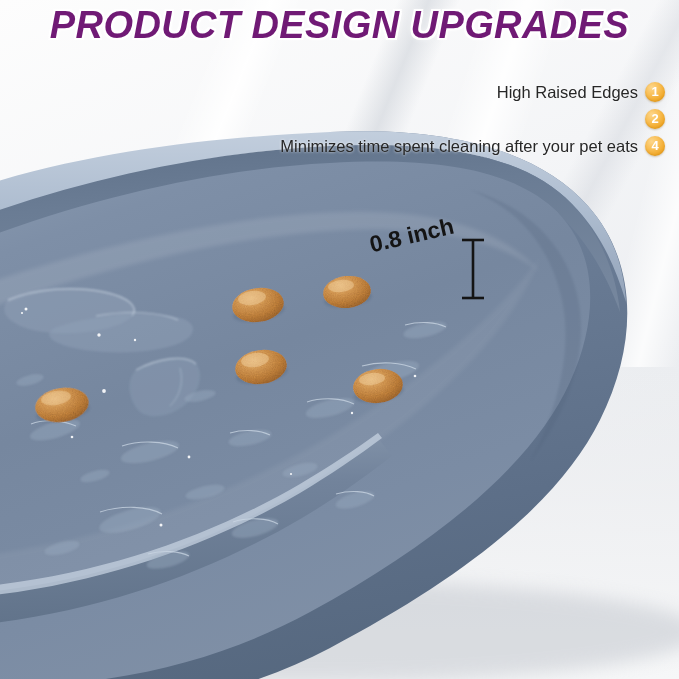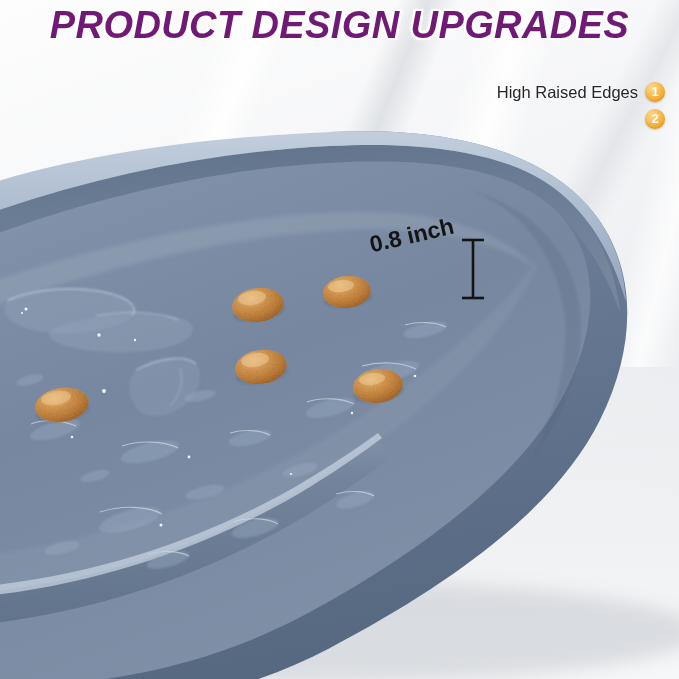--- a/index.html
+++ b/index.html
@@ -379,18 +379,22 @@
     <div class="bullet-row">
       <span class="bullet-text">High Raised Edges</span>
       <span class="badge">1</span>
     </div>
 
     <div class="bullet-row">
       <span class="badge">2</span>
     </div>
 
 
+    <div class="bullet-row">
+      <span class="bullet-text">Minimizes time spent cleaning after your pet eats</span>
+      <span class="badge">4</span>
+    </div>
 
   </div>
 
   <div class="dim-label">0.8 inch</div>
 
 </div>
 
 </body></html>

